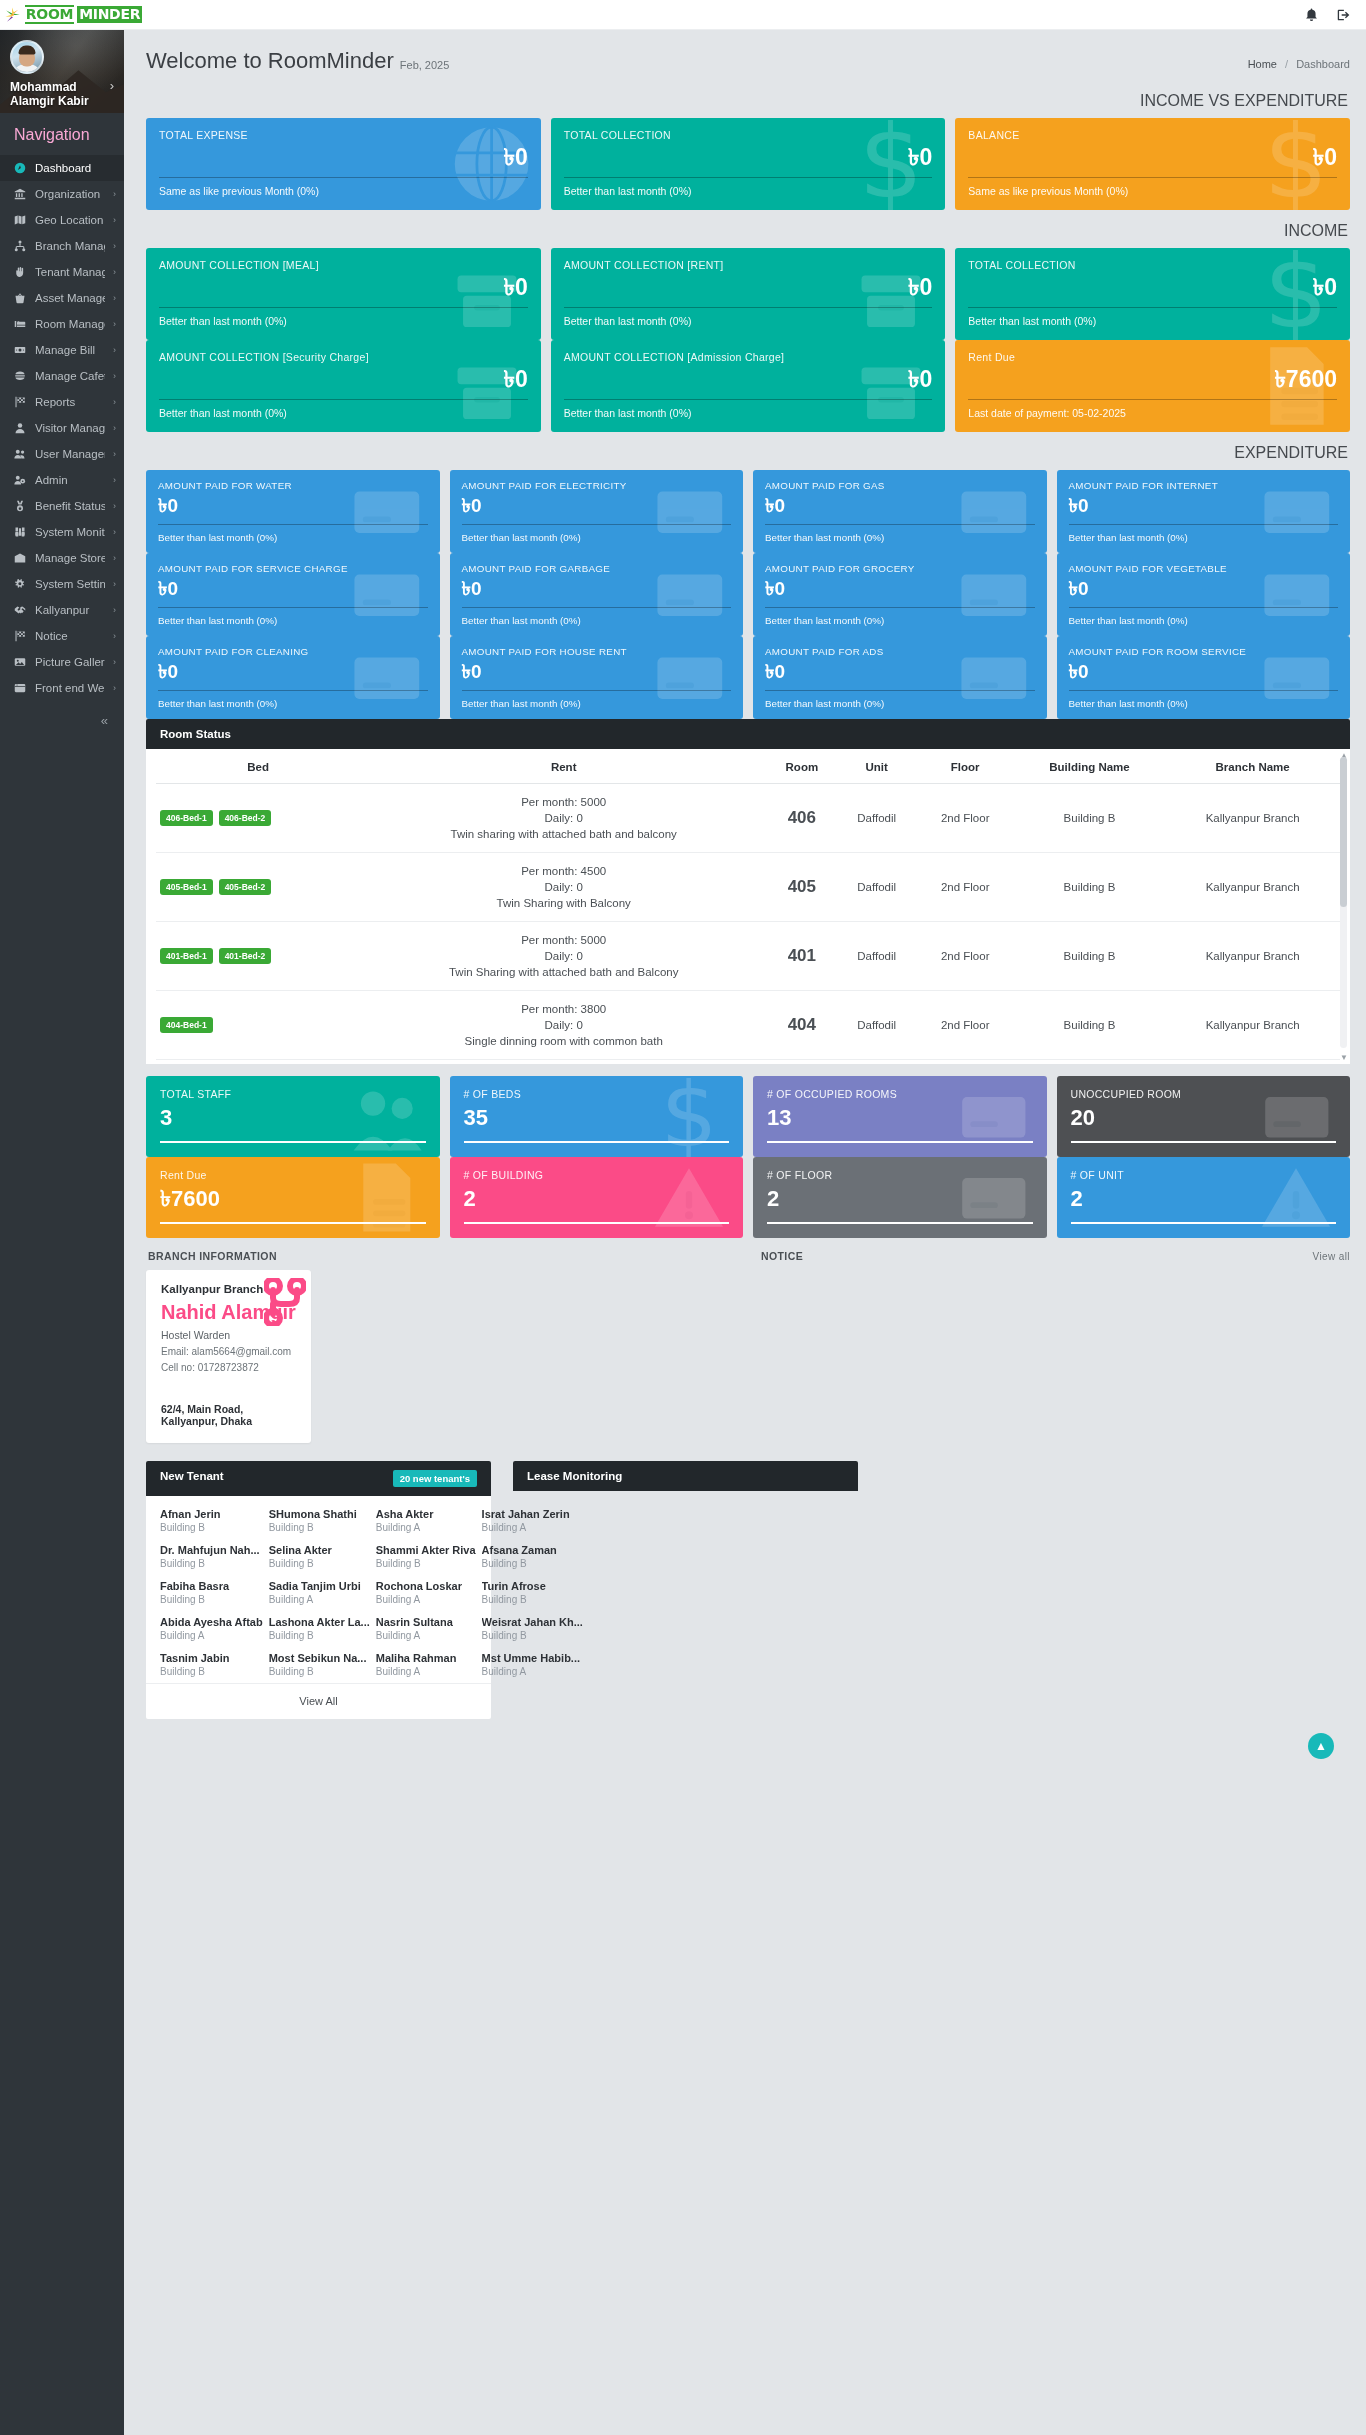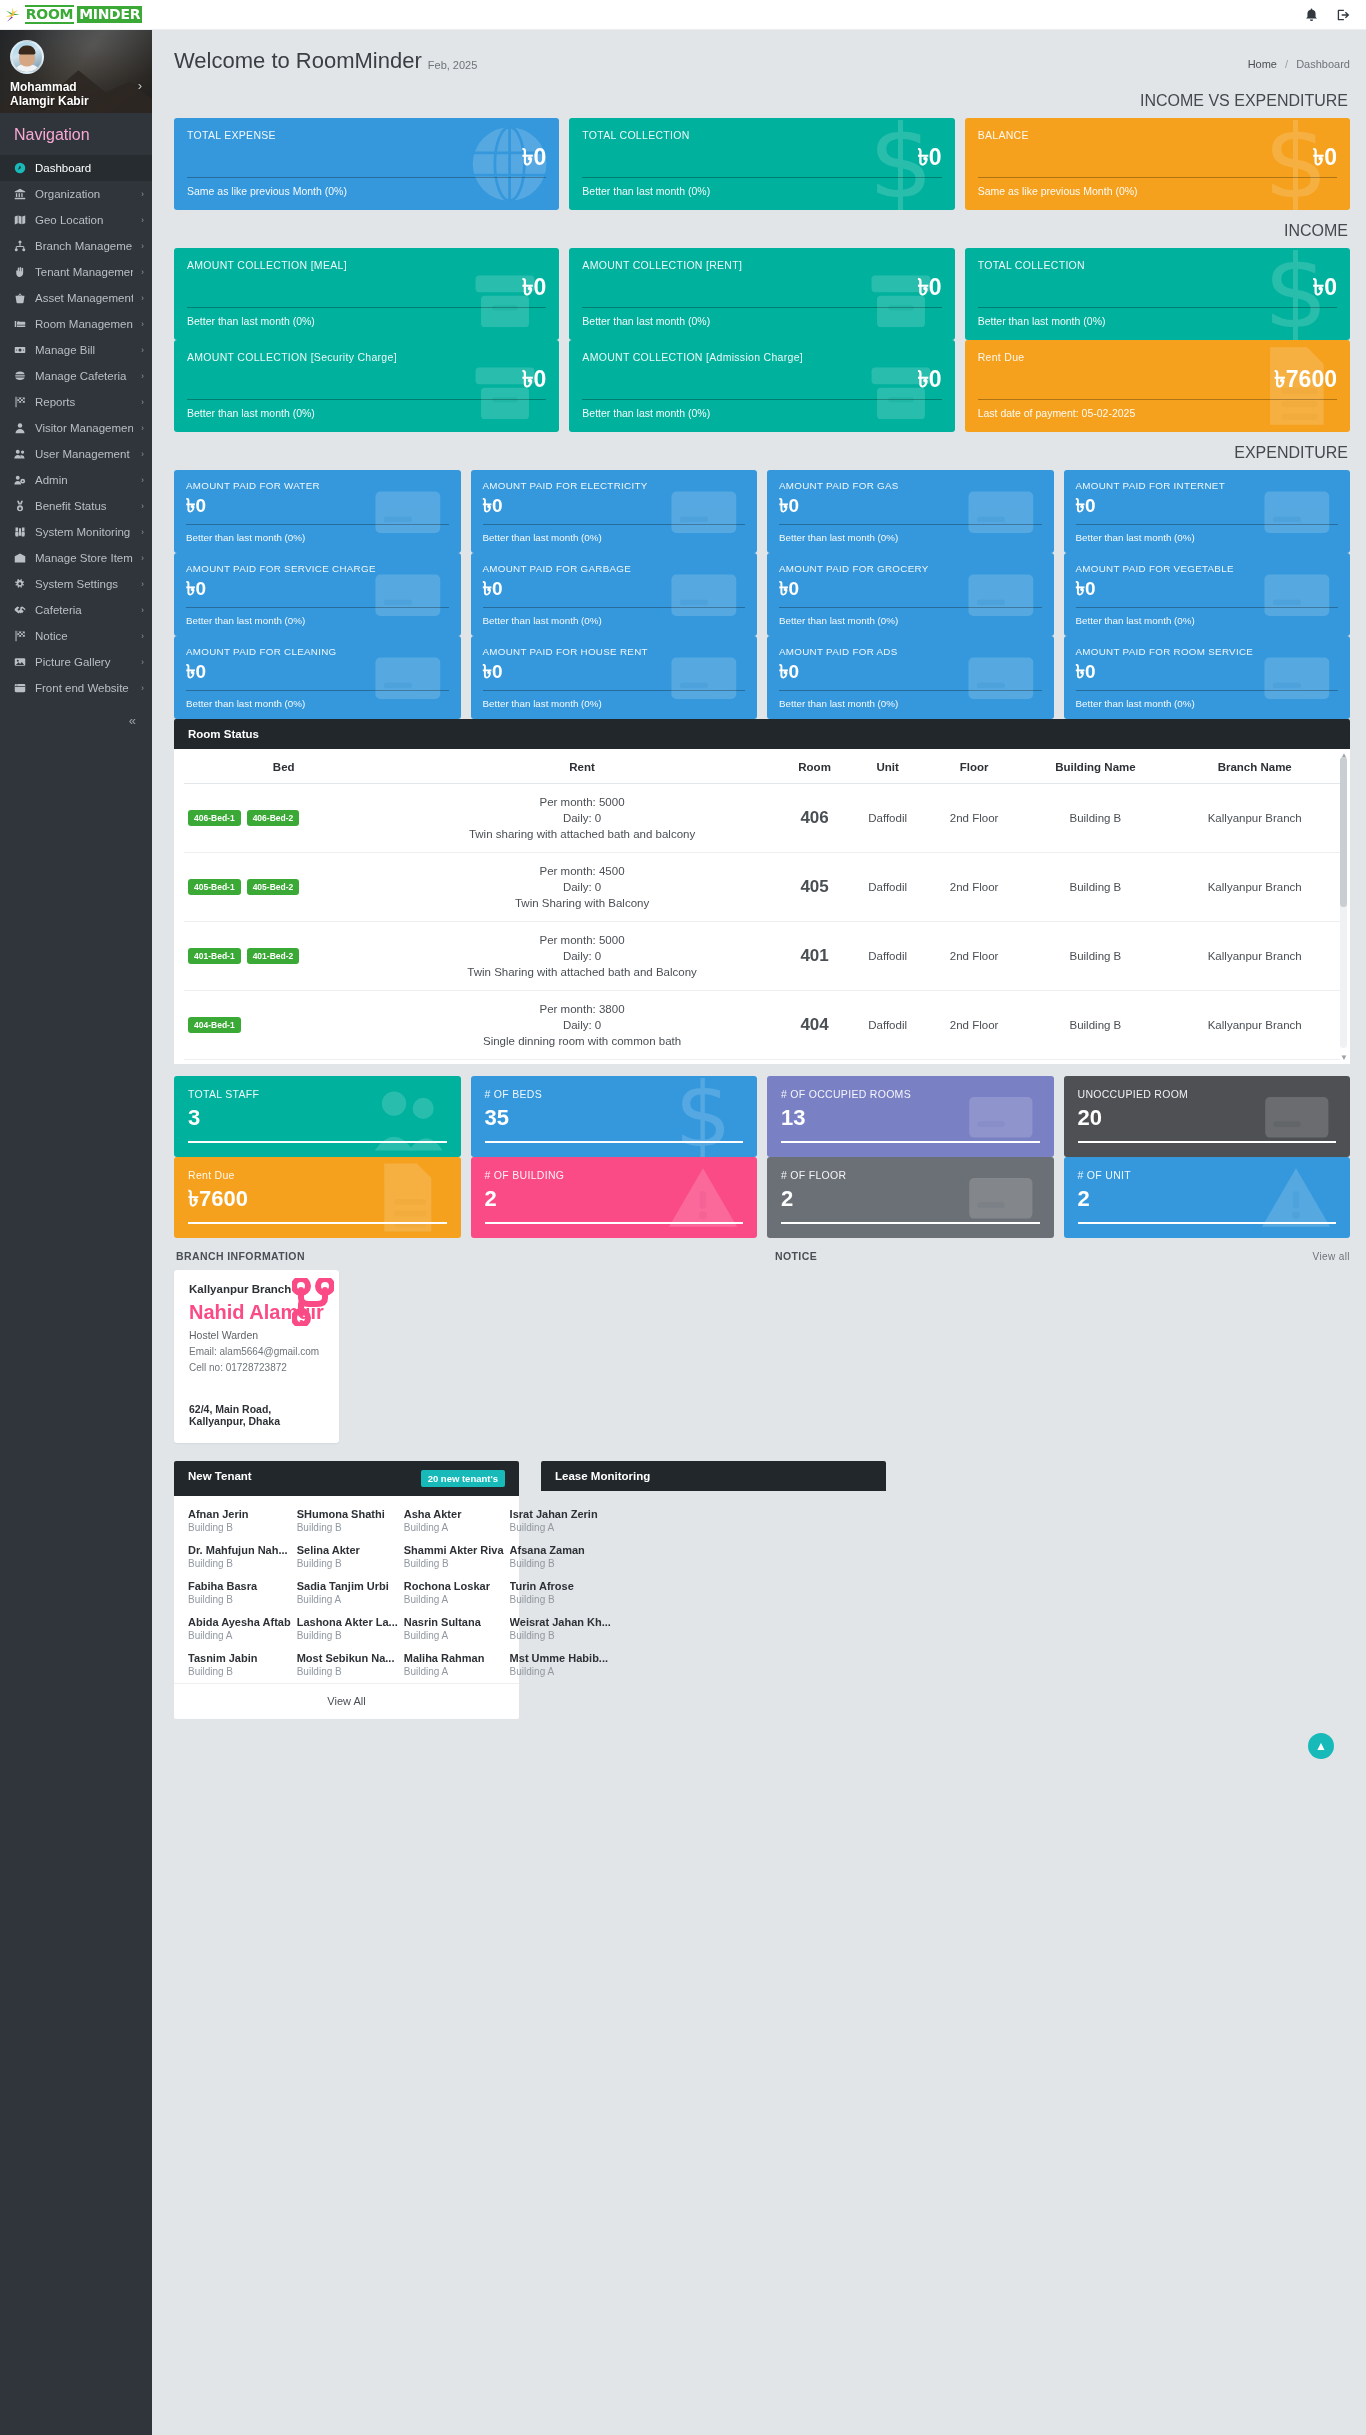--- a/index.html
+++ b/index.html
@@ -55,21 +55,21 @@
     display: flex;
     align-items: center;
     gap: 18px;
     padding-right: 16px;
   }
   .topbar-icon { color: #32383e; cursor: pointer; display:flex; }
   
   .layout { display: flex; align-items: flex-start; }
   
   .sidebar {
-    width: 152px;
+    width: 124px;
     flex: none;
     background: #2f353a;
     min-height: 2405px;
     position: relative;
   }
   .profile {
     height: 83px;
     position: relative;
     overflow: hidden;
     background: linear-gradient(180deg,#4c5256 0%,#3c3833 55%,#2a2c2e 100%);
@@ -504,21 +504,21 @@
           </span>
           <span class="nav-label">System Settings</span>
           <span class="nav-arrow">›</span>
         </div>
         <div class="nav-item">
           <span class="nav-icon">
             <svg width="12" height="12" viewBox="0 0 16 16" fill="currentColor">
               <path d="M1 6.4 4.6 3.3l2.6 1.5-2 1.8c-.5.5-.5 1.3 0 1.8.5.5 1.2.5 1.7 0l2.3-2 3.7 3.3-2.2 2.6-1.2-1-1 1.2-1.3-1.1-1 1.2L1 8.6V6.4zM11.2 3.2 15 6.3v2.4l-3.6-3.2-1.6 1.4-2.2-1.3 2-1.8c.5-.4 1.1-.5 1.6-.6z"></path>
             </svg>
           </span>
-          <span class="nav-label">Cafeteria</span>
+          <span class="nav-label">Kallyanpur</span>
           <span class="nav-arrow">›</span>
         </div>
         <div class="nav-item">
           <span class="nav-icon">
             <svg width="12" height="12" viewBox="0 0 16 16" fill="currentColor">
               <path d="M2 1h1.4v14H2V1zm2.4 1h10v7h-10V2z"></path>
               <path d="M4.4 2h2.5v2.3H4.4zm5 0h2.5v2.3H9.4zM6.9 4.3h2.5v2.3H6.9zm4.9 0h2.5v2.3h-2.5zM4.4 6.6h2.5V9H4.4zm5 0h2.5V9H9.4z" fill="#2f353a"></path>
             </svg>
           </span>
           <span class="nav-label">Notice</span>

